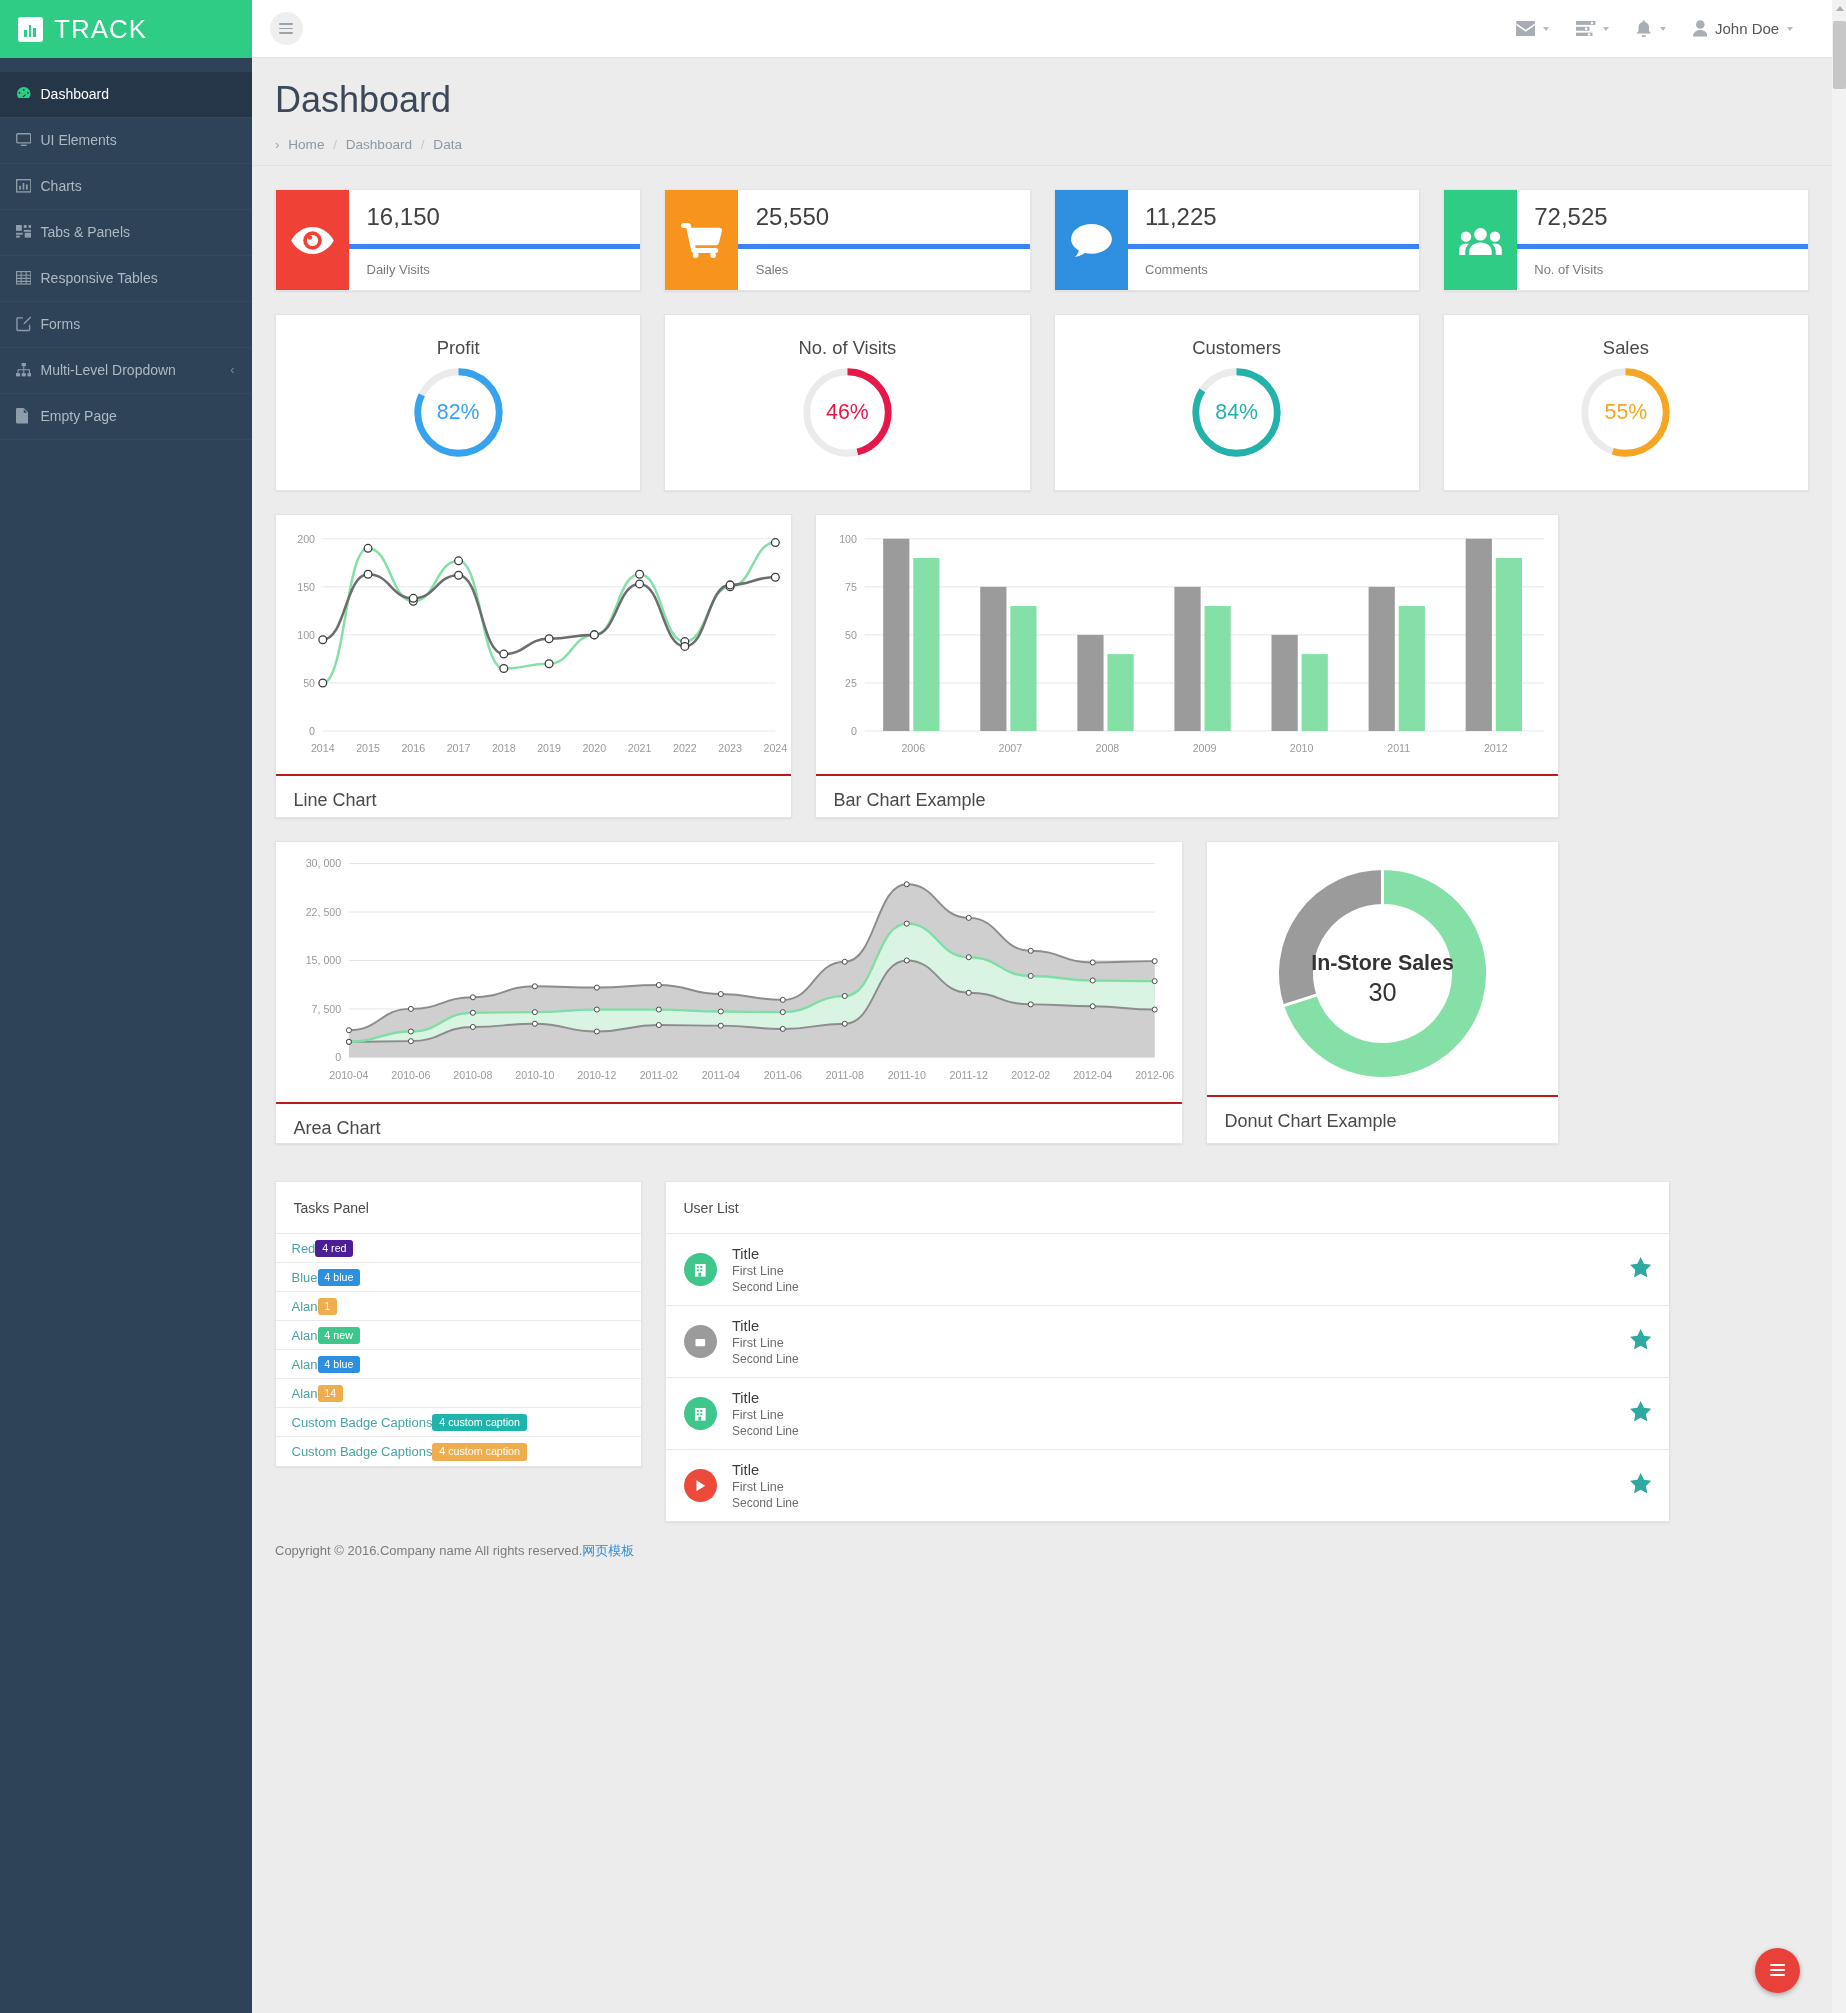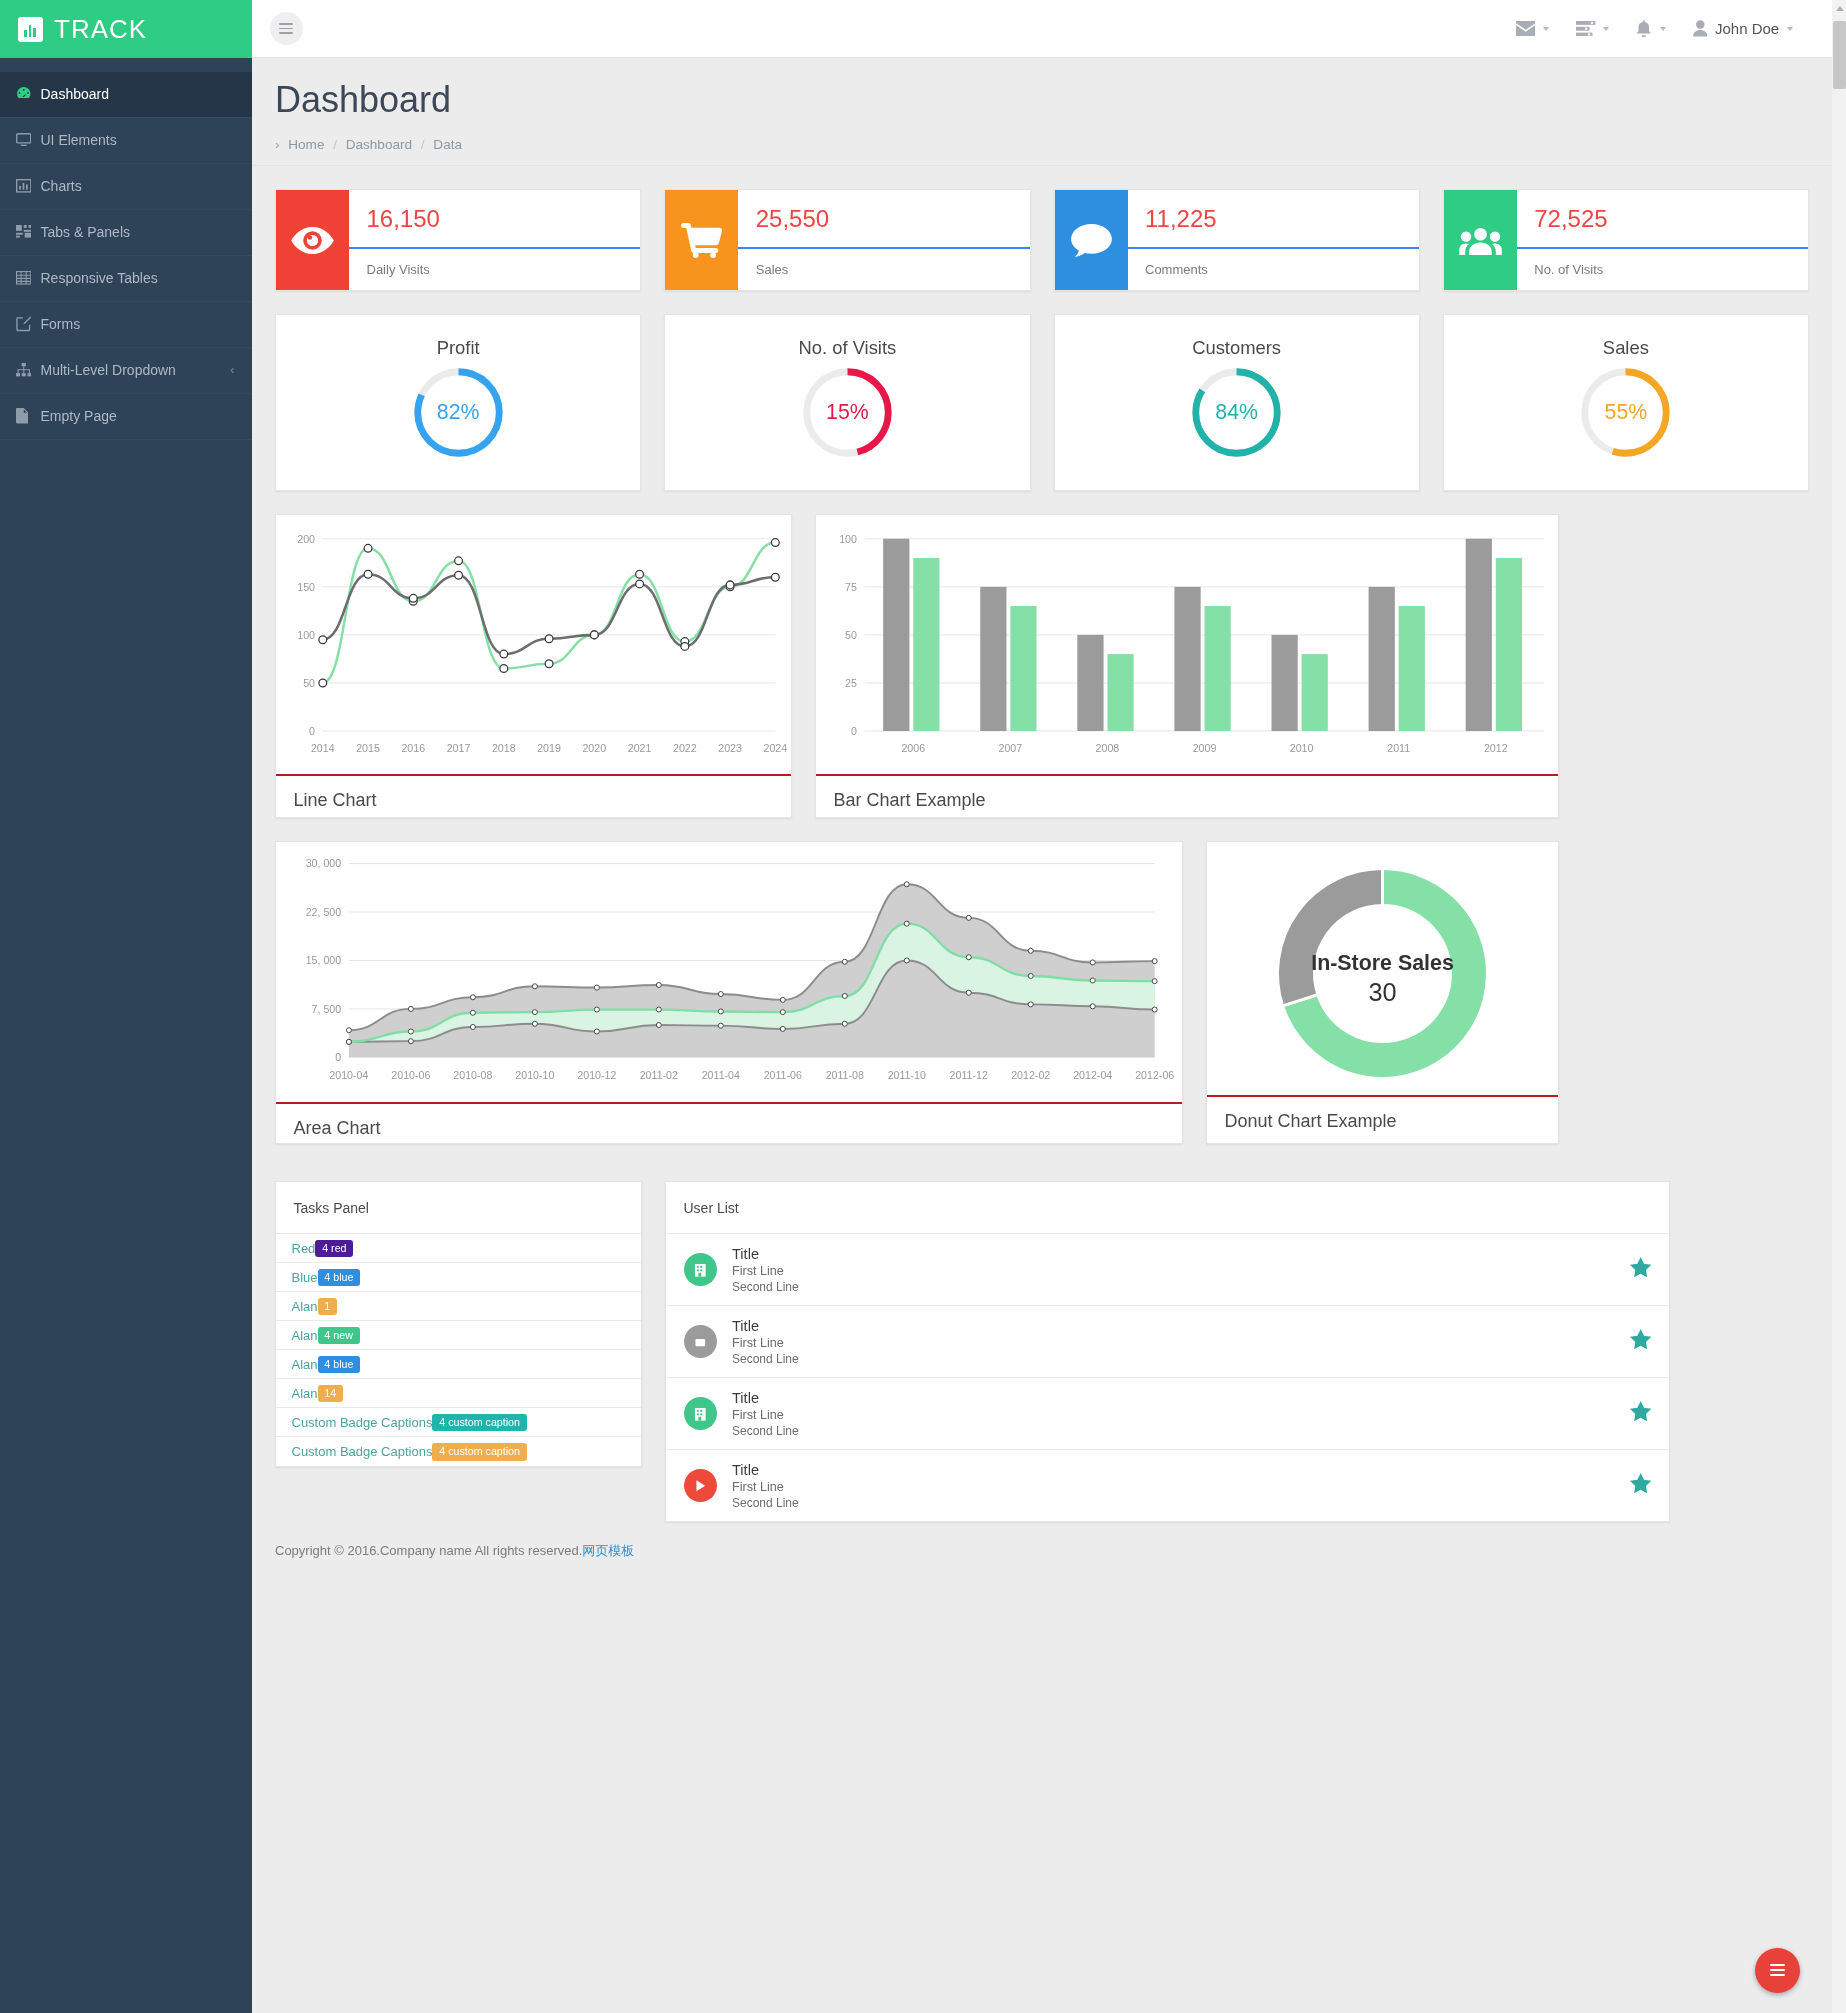--- a/index.html
+++ b/index.html
@@ -69,21 +69,21 @@
      font-size:13.6px; color:#9aa3ab; border-bottom:1px solid #e2e2e2;}
   #breadcrumb .bc-sep { color:#c3c8cd; }
   #breadcrumb .bc-item { color:#8e99a3; cursor:pointer; }
   .row { display:flex; gap:23px; padding:0 23px; margin-top:23px; }
   .card { background:#fff; border:1px solid #e4e4e4; box-shadow:0 1px 1.9px rgba(0,0,0,.07); }
   
   .stat { flex:1; display:flex; height:102px; }
   .stat .stat-icon { width:73px; display:flex; align-items:center; justify-content:center; color:#fff; }
   .stat .stat-body { flex:1; display:flex; flex-direction:column; }
   .stat .stat-num { flex:1; display:flex; align-items:center; padding-left:17.5px;
-      font-size:24px; color:#ef4444; font-weight:300; border-bottom:2px solid #3b82f6;}
+      font-size:24px; color:#404040; font-weight:300; border-bottom:5px solid #3b82f6;}
   .stat .stat-label { height:41px; display:flex; align-items:center; padding-left:17.5px;
       font-size:13px; color:#7b7b7b; }
   
   .gauge-card { flex:1; height:177px; display:flex; flex-direction:column; align-items:center; padding-top:21.3px; }
   .gauge-title { font-size:18.4px; color:#4a4a4a; font-weight:300; margin-bottom:5.8px;}
   .gauge-wrap { position:relative; width:97px; height:97px; }
   .gauge-wrap svg { transform:rotate(-90deg); }
   .gauge-val { position:absolute; inset:0; display:flex; align-items:center; justify-content:center;
       font-size:21.3px; font-weight:300; }
   
@@ -339,21 +339,21 @@
         <div class="gauge-wrap"><svg width="97" height="97" viewBox="0 0 100 100">
             <circle cx="50" cy="50" r="42" fill="none" stroke="#ebebeb" stroke-width="7"></circle>
             <circle cx="50" cy="50" r="42" fill="none" stroke="#35a3ef" stroke-width="7" stroke-linecap="butt" stroke-dasharray="216.4 263.9"></circle>
           </svg><div class="gauge-val" style="color:#35a3ef">82%</div></div>
       </div>
       <div class="card gauge-card">
         <div class="gauge-title">No. of Visits</div>
         <div class="gauge-wrap"><svg width="97" height="97" viewBox="0 0 100 100">
             <circle cx="50" cy="50" r="42" fill="none" stroke="#ebebeb" stroke-width="7"></circle>
             <circle cx="50" cy="50" r="42" fill="none" stroke="#e8174a" stroke-width="7" stroke-linecap="butt" stroke-dasharray="121.4 263.9"></circle>
-          </svg><div class="gauge-val" style="color:#e8174a">15%</div></div>
+          </svg><div class="gauge-val" style="color:#e8174a">46%</div></div>
       </div>
       <div class="card gauge-card">
         <div class="gauge-title">Customers</div>
         <div class="gauge-wrap"><svg width="97" height="97" viewBox="0 0 100 100">
             <circle cx="50" cy="50" r="42" fill="none" stroke="#ebebeb" stroke-width="7"></circle>
             <circle cx="50" cy="50" r="42" fill="none" stroke="#21b2aa" stroke-width="7" stroke-linecap="butt" stroke-dasharray="221.7 263.9"></circle>
           </svg><div class="gauge-val" style="color:#21b2aa">84%</div></div>
       </div>
       <div class="card gauge-card">
         <div class="gauge-title">Sales</div>

